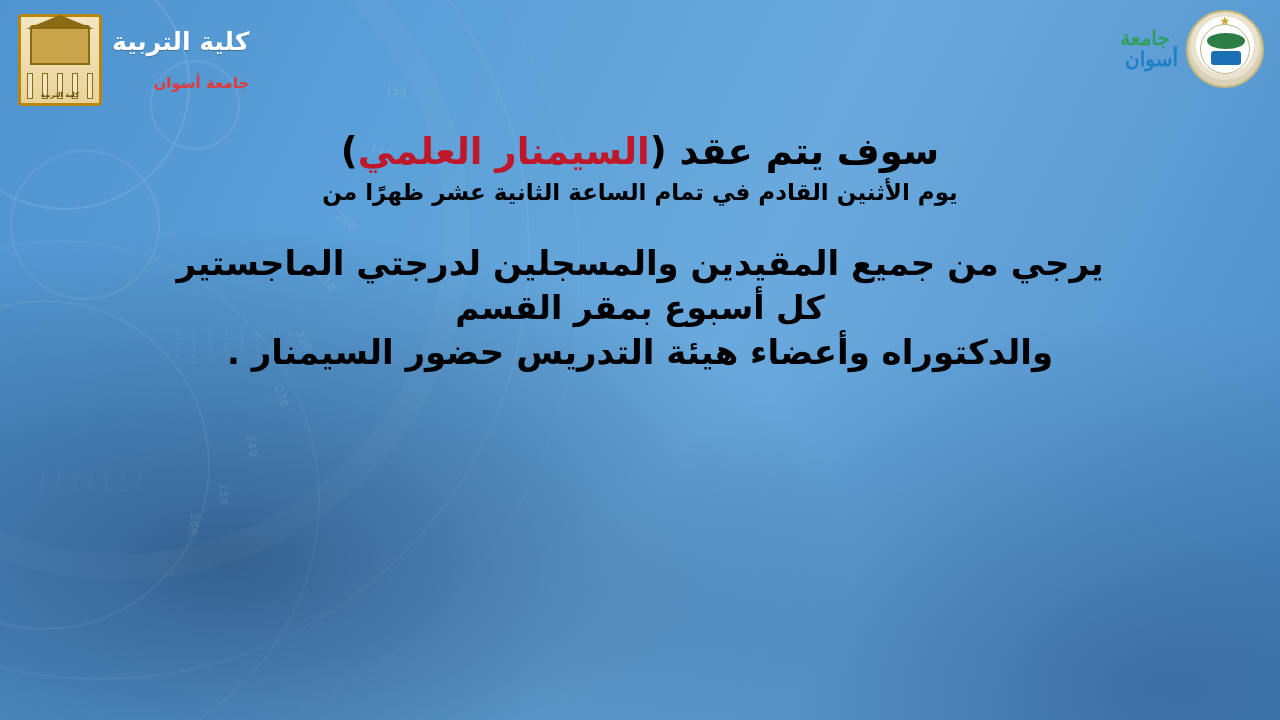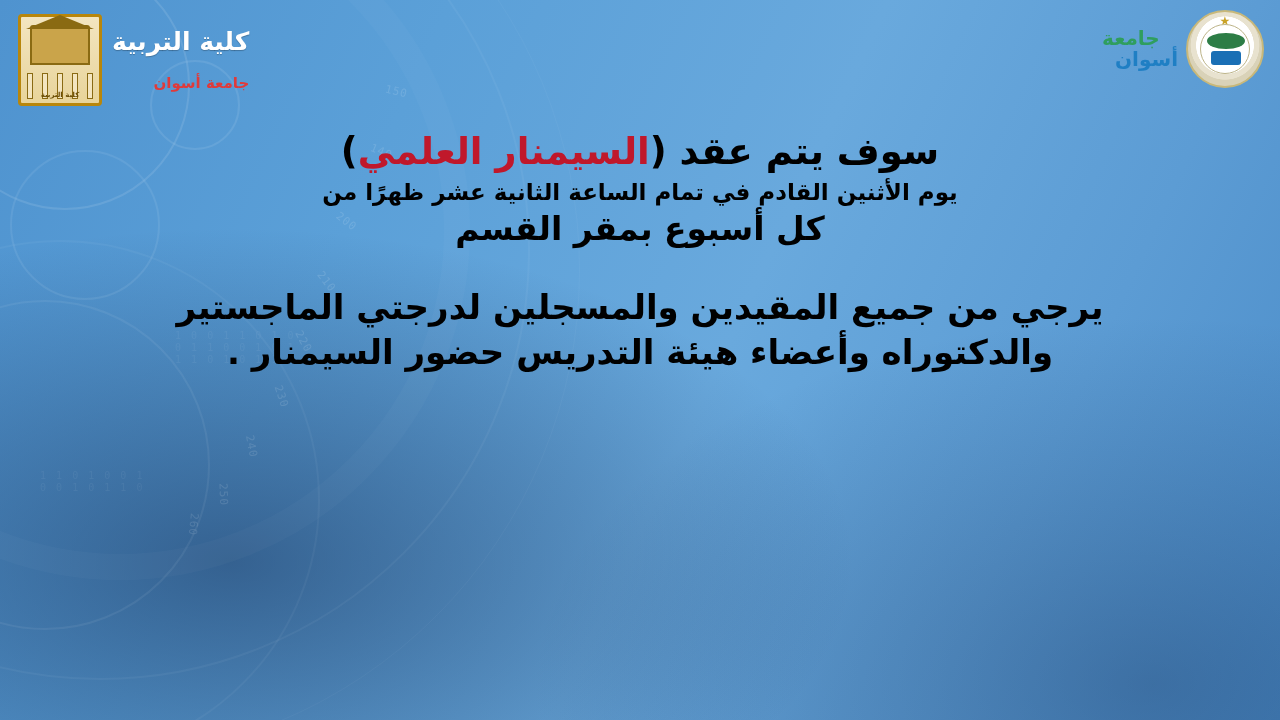--- a/index.html
+++ b/index.html
@@ -191,22 +191,23 @@
     border-radius: 3px;
   }
   .seal .star {
     position: absolute;
     top: 2px; left: 50%;
     transform: translateX(-50%);
     color: #c9a227;
     font-size: 12px;
   }
   .logo-right .txt {
-    text-align: left;
+    text-align: center;
     line-height: 1.05;
+    font-family: Liberation Serif, serif;
   }
   .logo-right .t1 {
     color: #2f9e5e;
     font-size: 20px;
     font-weight: bold;
   }
   .logo-right .t2 {
     color: #1f7fc4;
     font-size: 20px;
     font-weight: bold;
@@ -299,18 +300,18 @@
       <div class="t1">جامعة</div>
       <div class="t2">أسوان</div>
     </div>
   </div>
 
   <div class="content">
     <div class="line l1">
       <span>سوف يتم عقد (</span><span class="hl">السيمنار العلمي</span><span>)</span>
     </div>
     <div class="line l3">يوم الأثنين القادم في تمام الساعة الثانية عشر ظهرًا من</div>
+    <div class="line l5">يرجي من جميع المقيدين والمسجلين لدرجتي الماجستير</div>
     <div class="line l4">كل أسبوع بمقر القسم</div>
-    <div class="line l5">يرجي من جميع المقيدين والمسجلين لدرجتي الماجستير</div>
     <div class="line l6">والدكتوراه وأعضاء هيئة التدريس حضور السيمنار .</div>
   </div>
 
 </div>
 
 </body></html>

